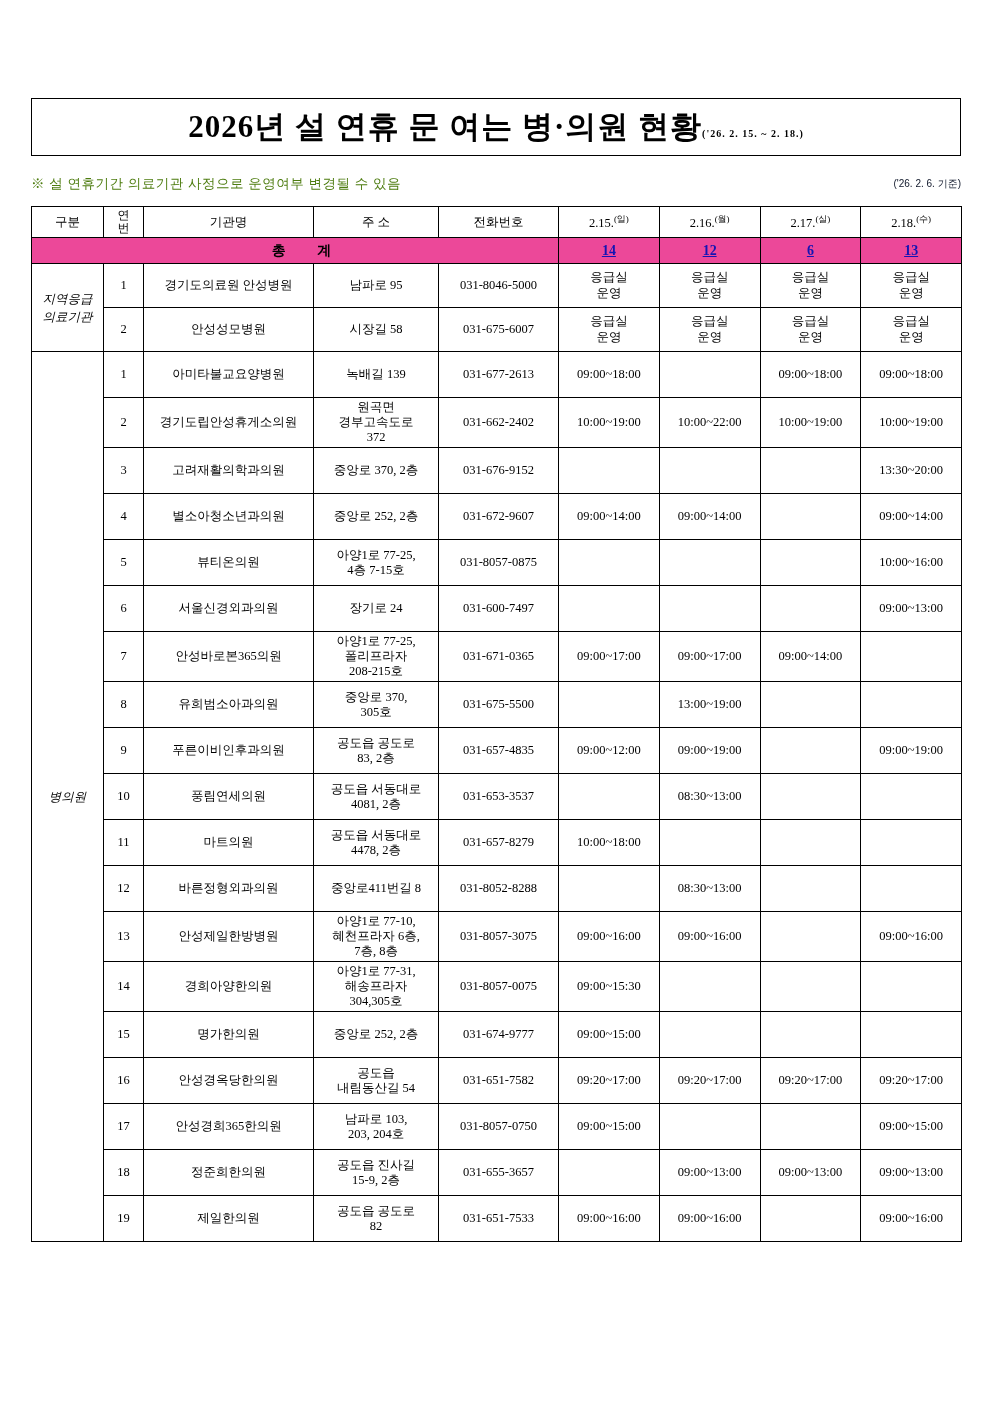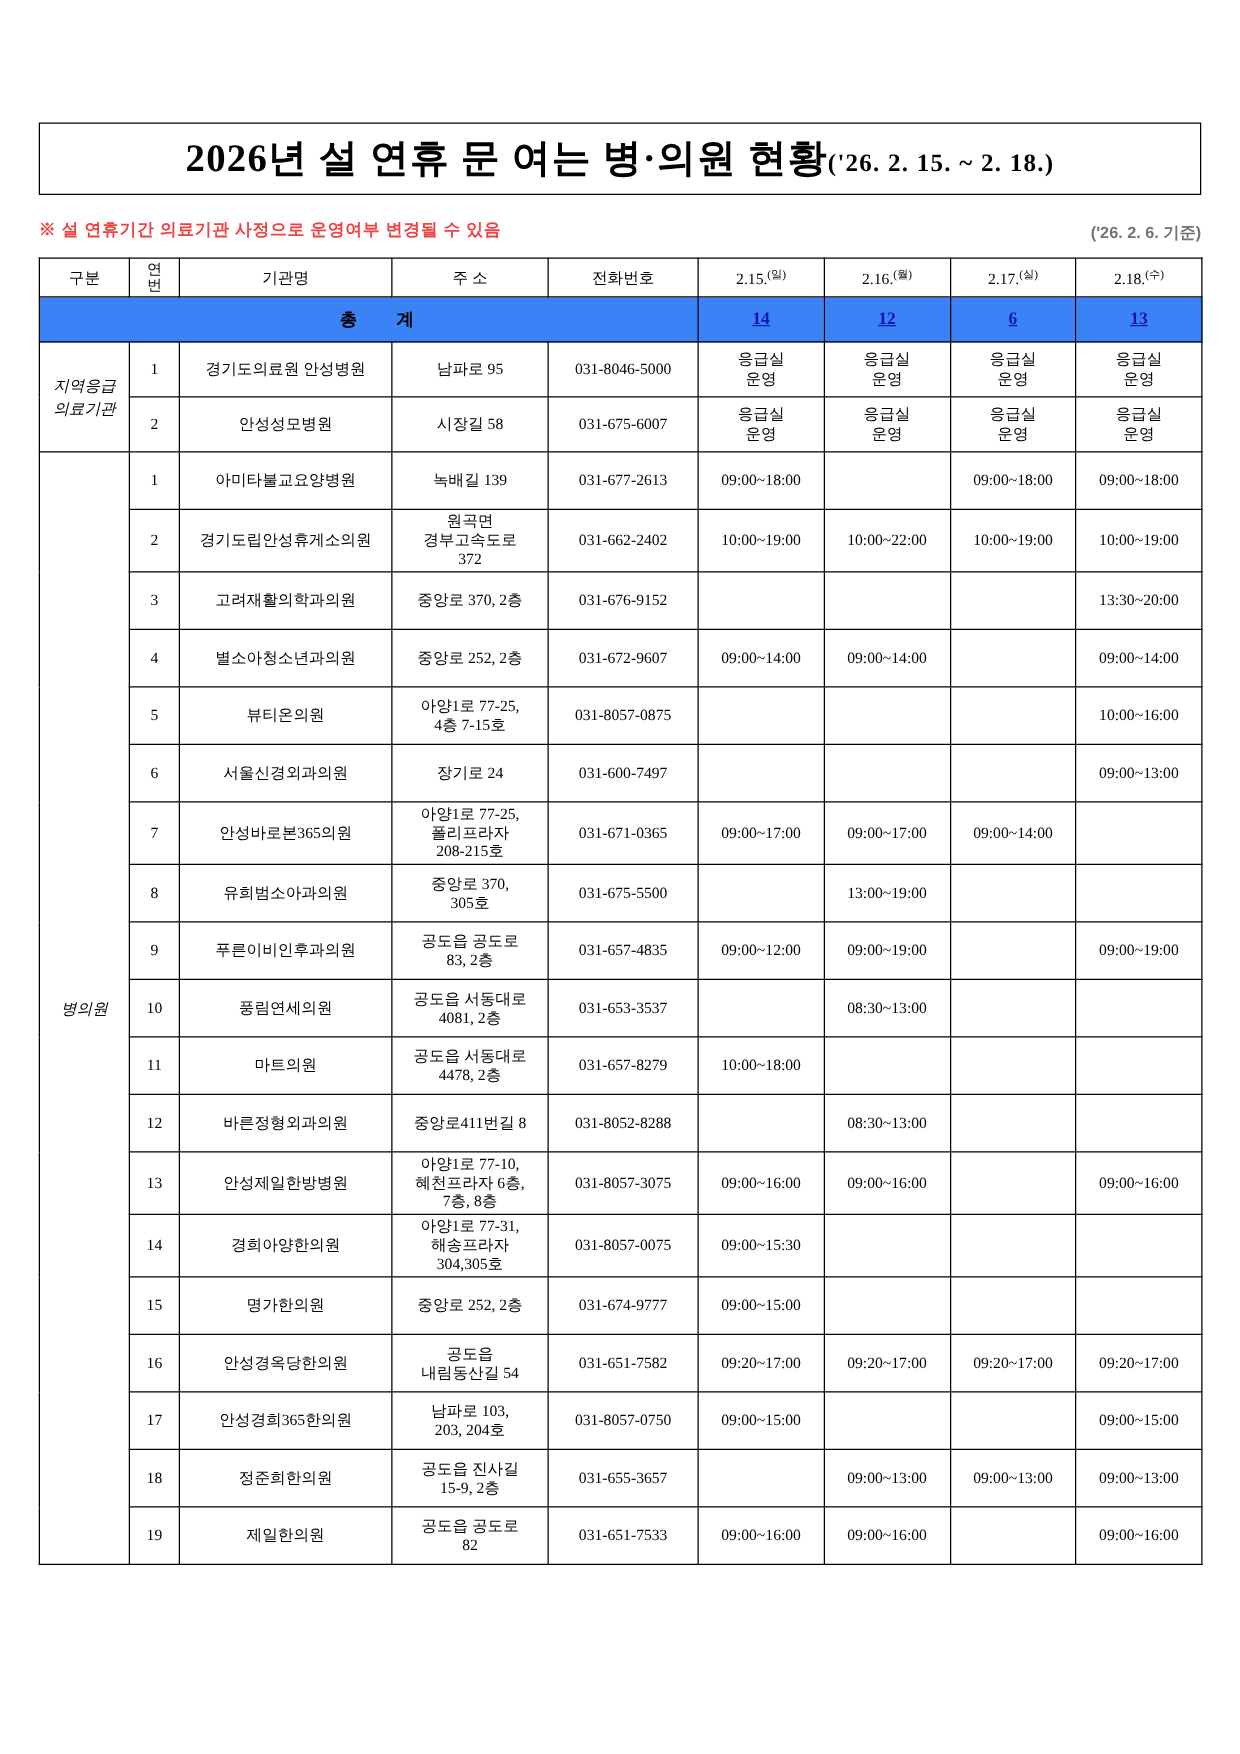--- a/index.html
+++ b/index.html
@@ -35,41 +35,41 @@
   }
   .title-text {
     font-family: "Liberation Serif", serif;
     font-size: 31px;
     font-weight: bold;
     letter-spacing: 1px;
     white-space: nowrap;
   }
   .title-sub {
     font-family: "Liberation Serif", serif;
-    font-size: 20px;
+    font-size: 10px;
     font-weight: bold;
     vertical-align: baseline;
   }
   
   .note-left {
     position: absolute;
     left: 31px;
     top: 175px;
     font-size: 13.5px;
-    font-weight: bold;
-    color: #ef4444;
+    font-weight: normal;
+    color: #4d7c0f;
     letter-spacing: 0.5px;
   }
   .note-right {
     position: absolute;
     right: 31px;
     top: 177px;
-    font-size: 13px;
-    font-weight: bold;
-    color: #737373;
+    font-size: 10px;
+    font-weight: normal;
+    color: #0f172a;
   }
   
   .tbl-wrap {
     position: absolute;
     left: 31px;
     top: 206px;
     width: 930px;
   }
   table.main {
     border-collapse: collapse;
@@ -97,23 +97,23 @@
   .col-name { width: 170px; }
   .col-addr { width: 125px; }
   .col-tel { width: 120px; }
   .col-day { width: 100.75px; }
 
   .sup { font-size: 9px; vertical-align: super; }
   .red { color: #e8000d; }
 
   
   tr.total td {
-    background: #3b82f6;
-    font-weight: bold;
-    height: 36px;
+    background: #ec4899;
+    font-weight: bold;
+    height: 26px;
     font-size: 14px;
     font-family: "Liberation Serif", serif;
   }
   tr.total td.tot-label {
     letter-spacing: 14px;
     padding-left: 30px;
   }
   tr.total td.tot-num {
     color: #1414b4;
     text-decoration: underline;

